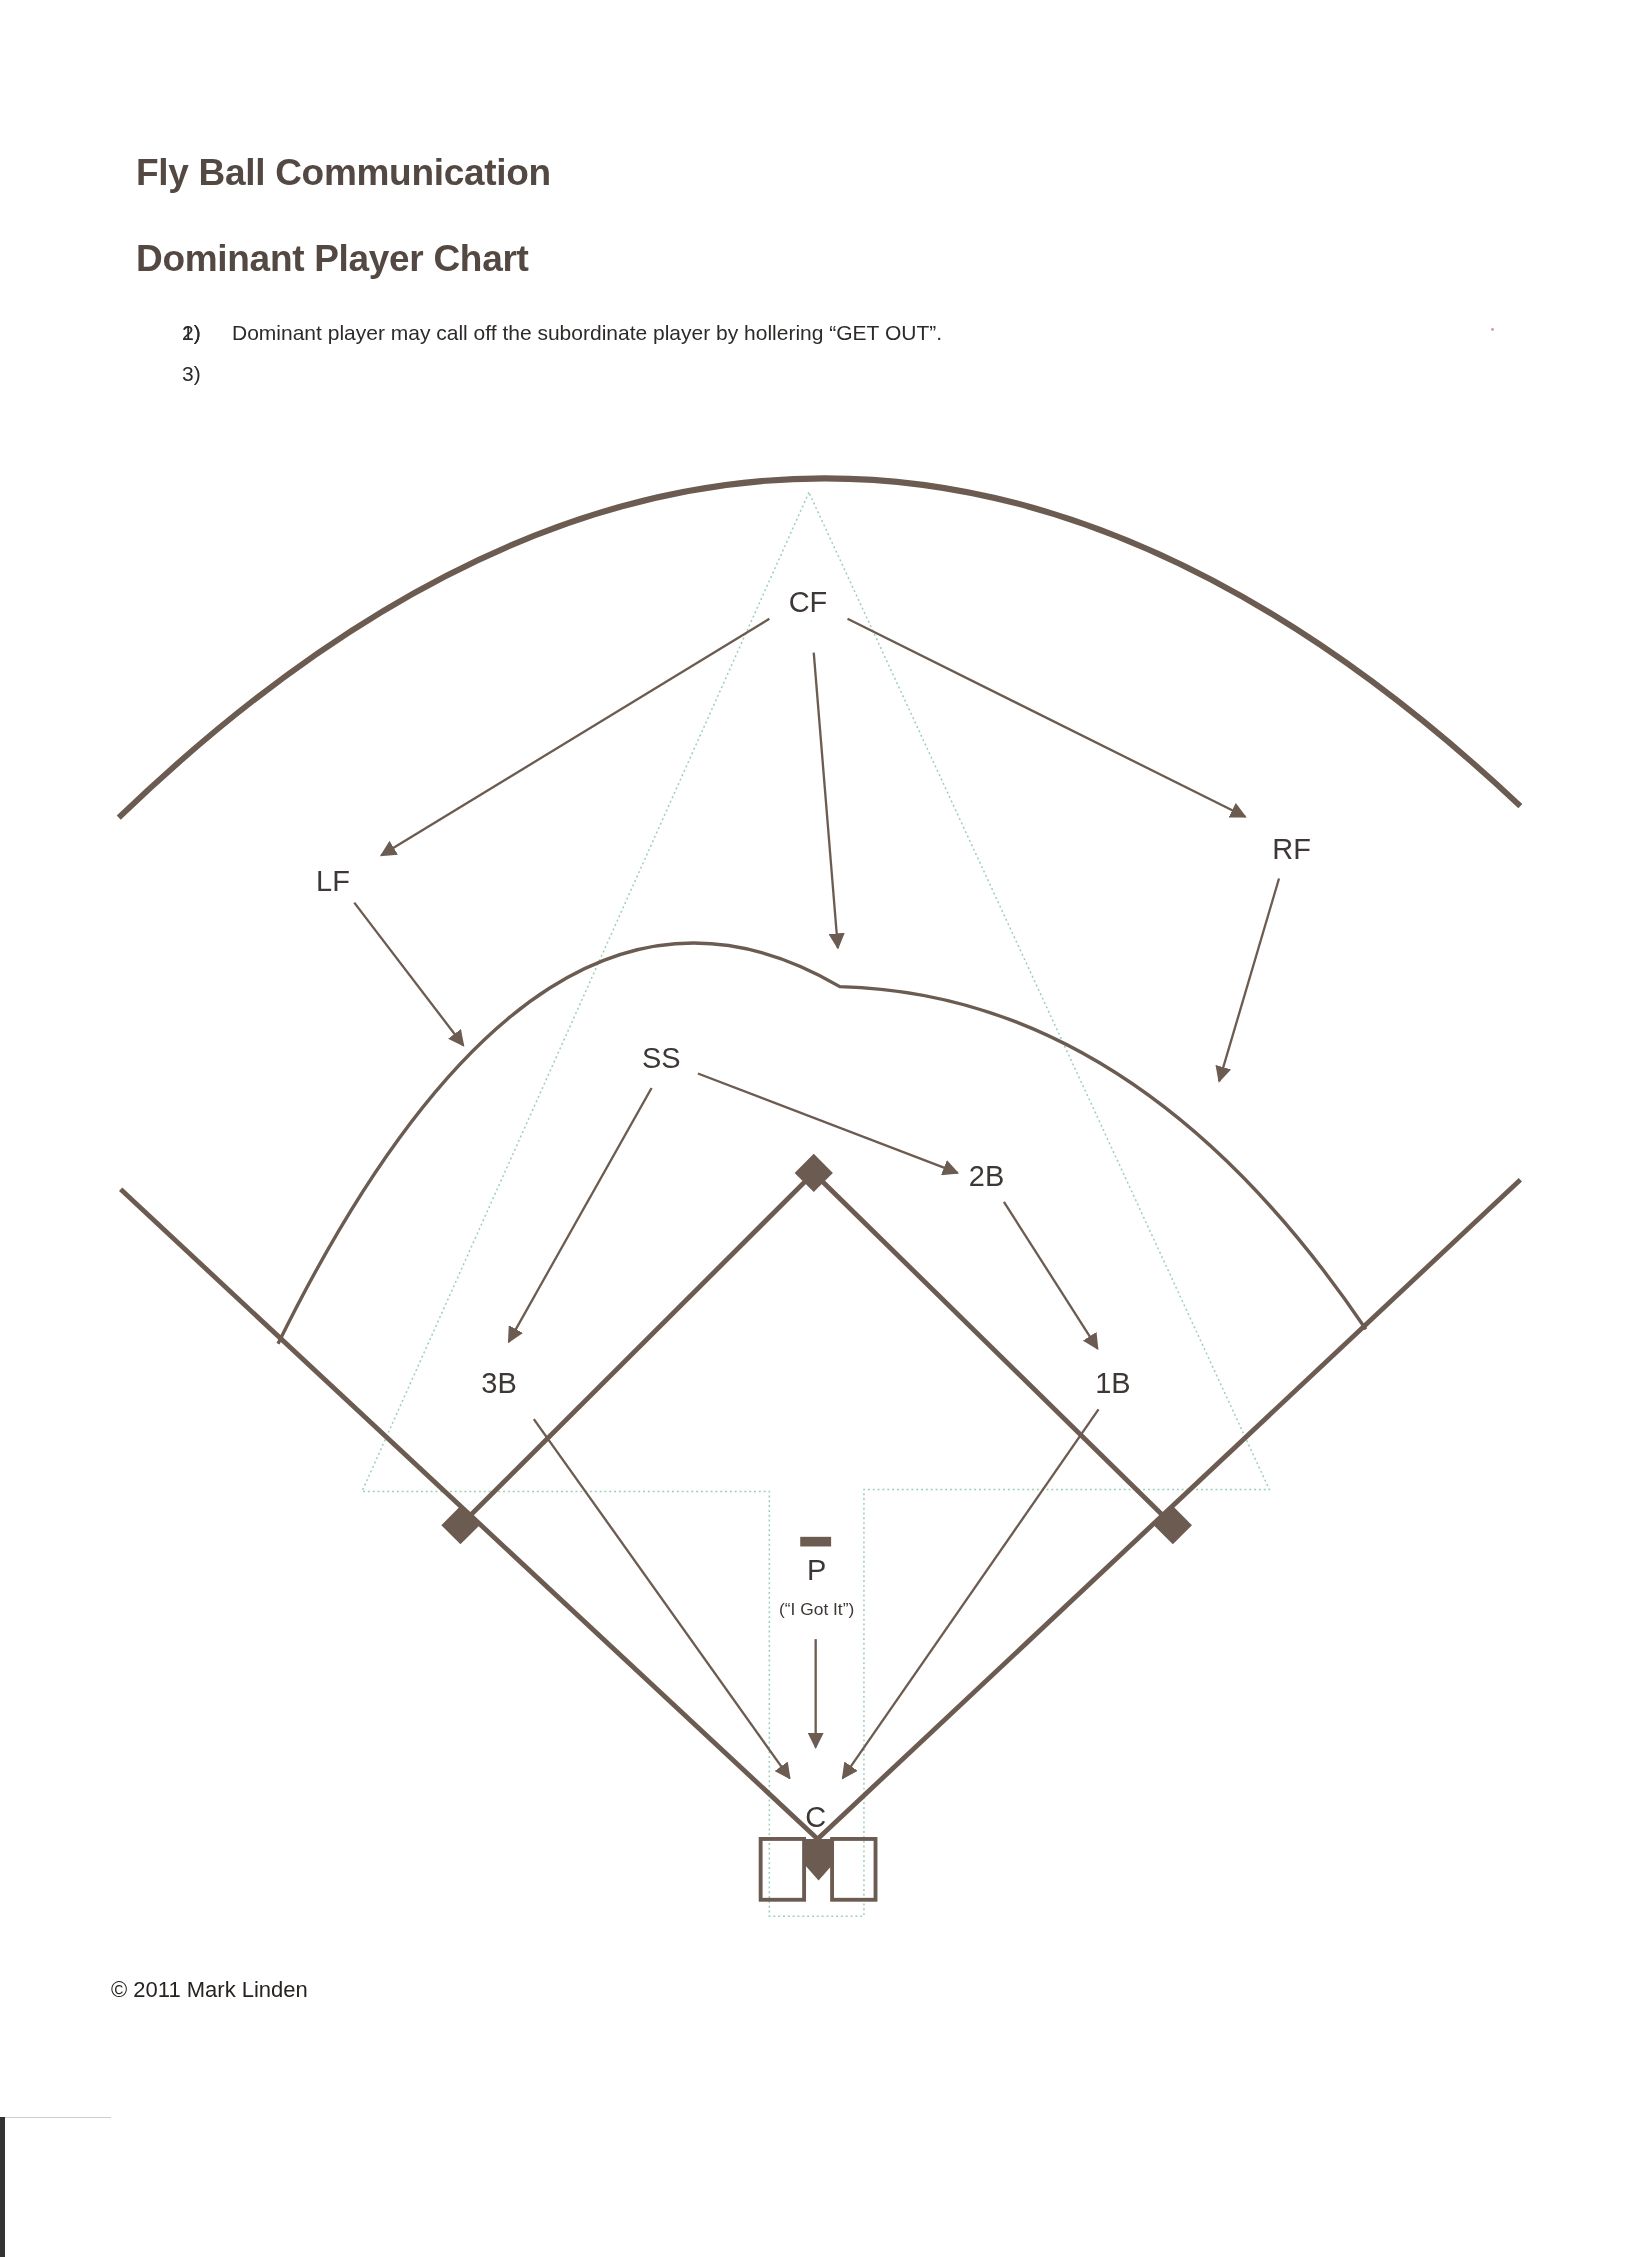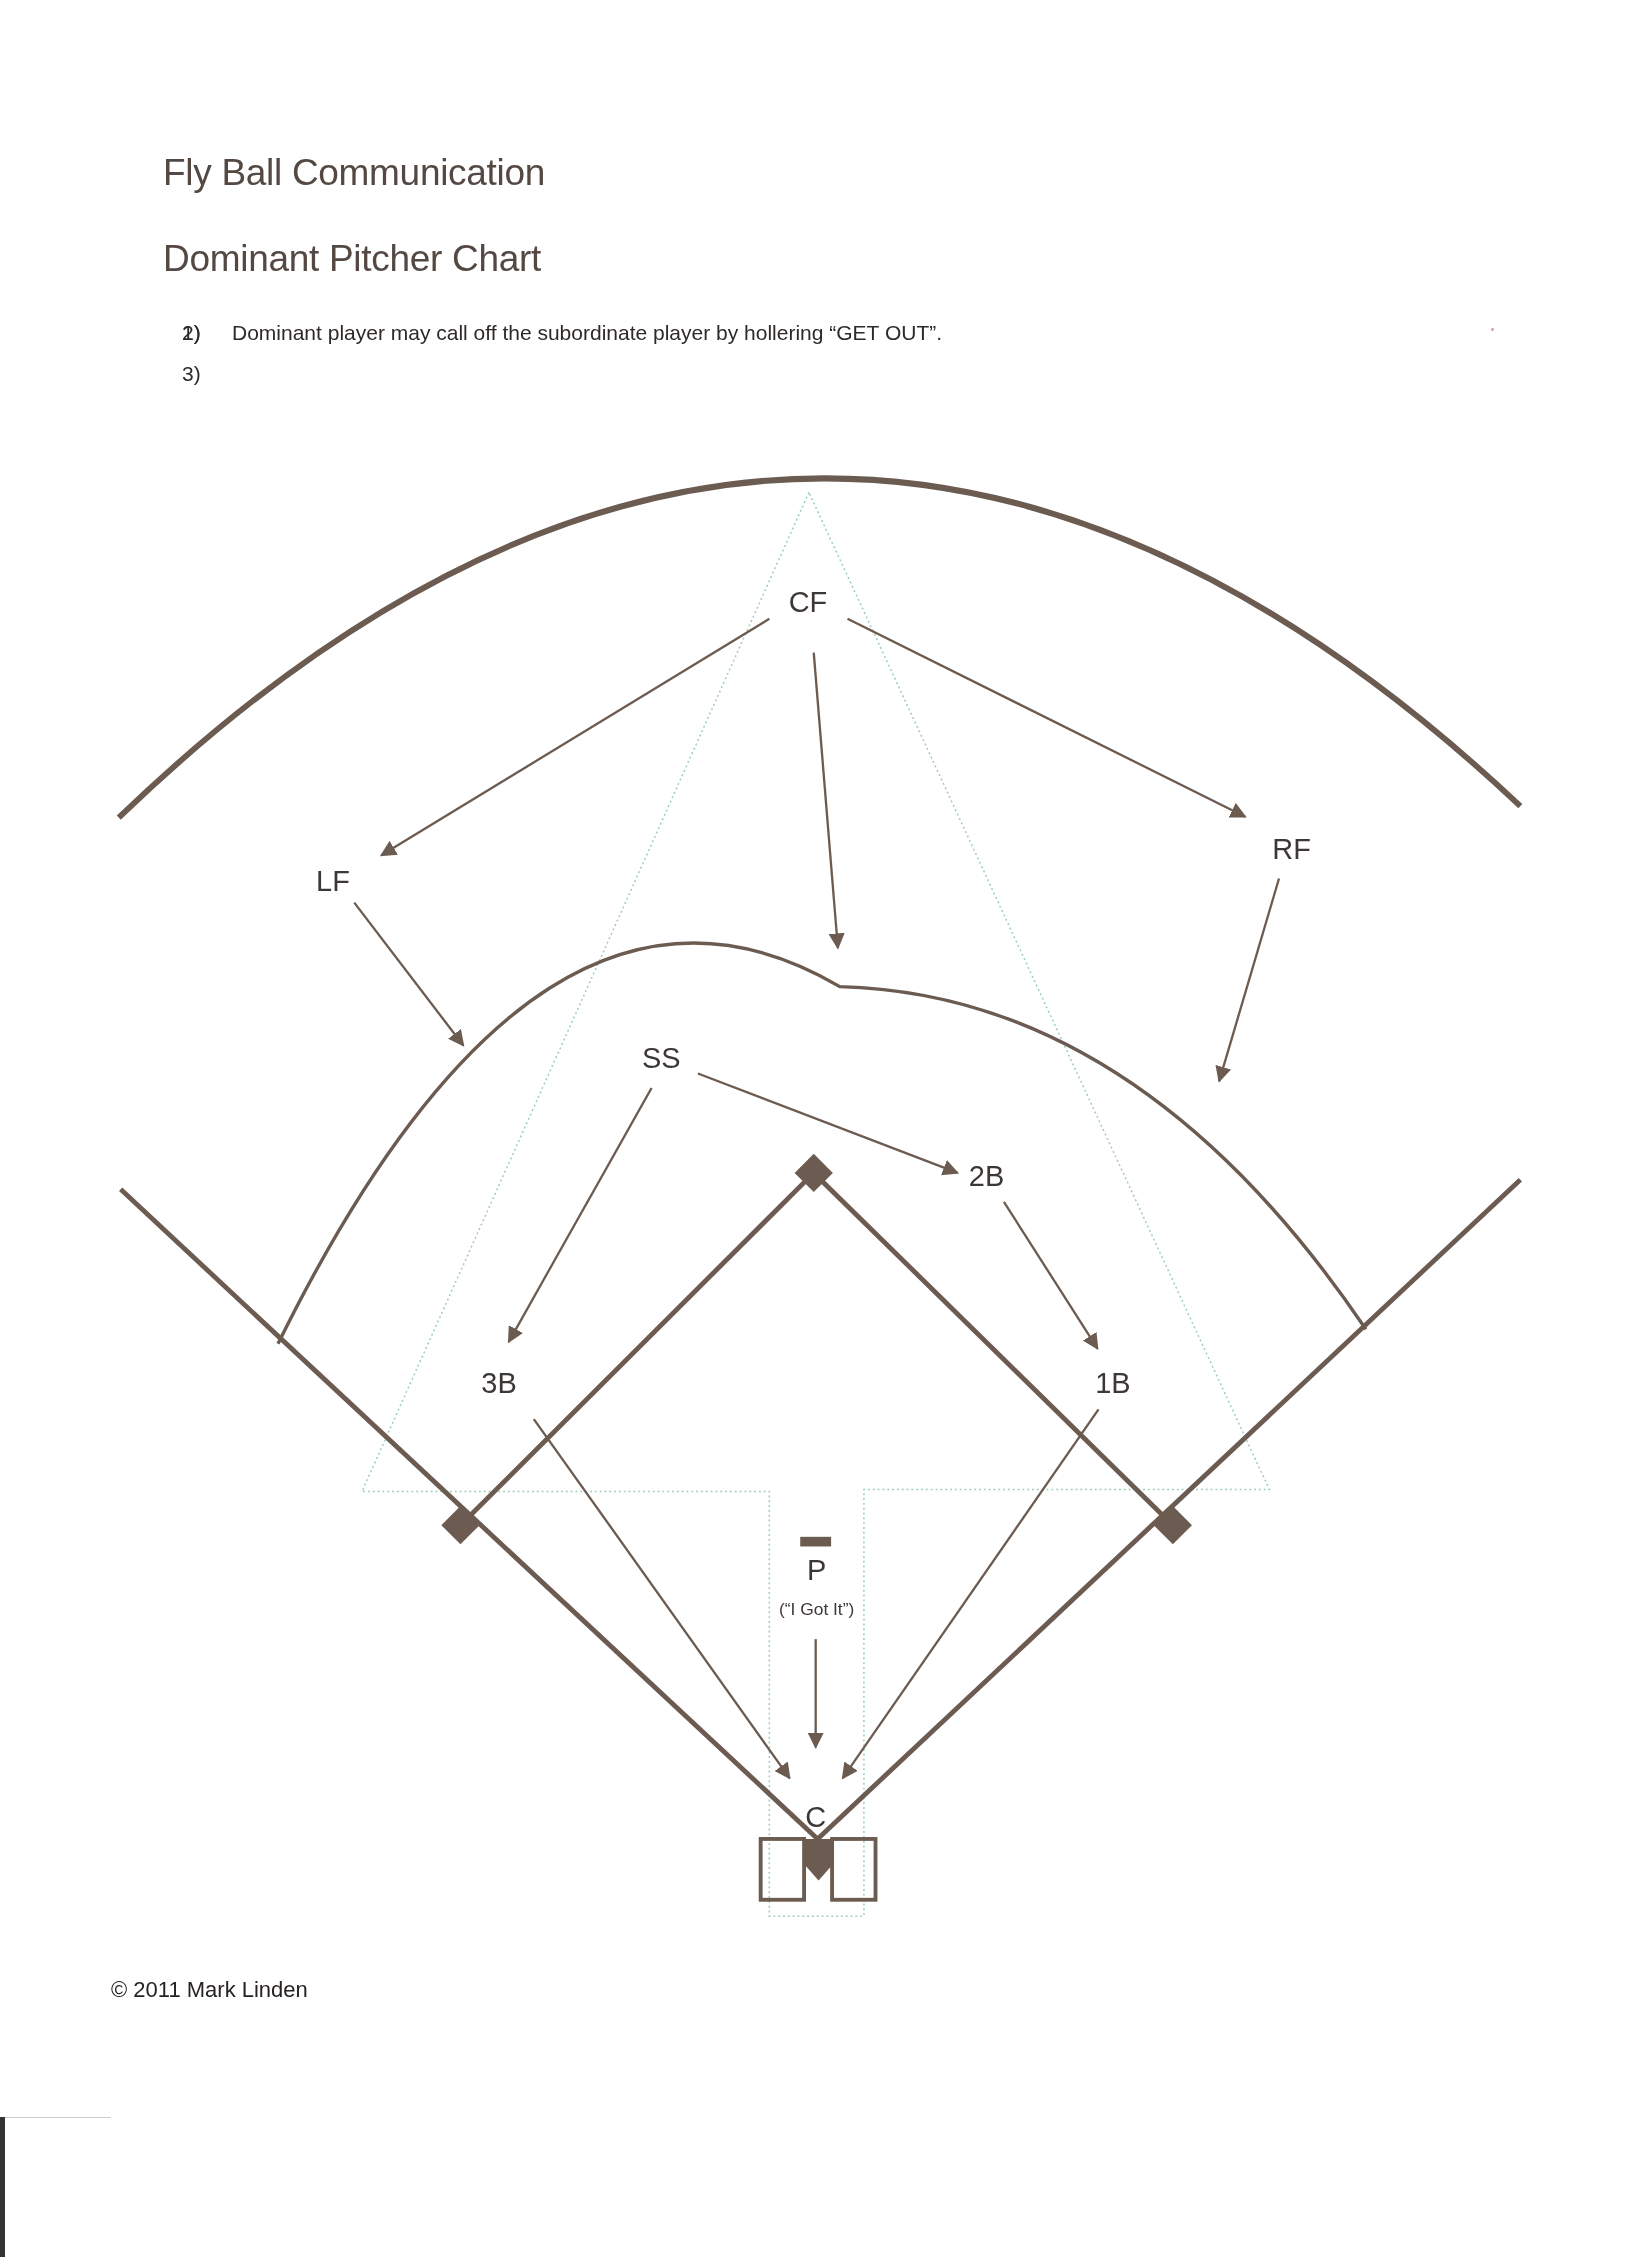--- a/index.html
+++ b/index.html
@@ -1,35 +1,35 @@
 <!DOCTYPE html>
 <html><head>
 <meta charset="utf-8">
 <style>
   html, body { margin:0; padding:0; background:#ffffff; }
   body { width:1641px; height:2257px; position:relative; overflow:hidden; font-family:"Liberation Sans", sans-serif; }
-  .title { position:absolute; left:163px; font-family:"Liberation Sans", sans-serif; font-weight:normal; color:#544842; font-size:37px; letter-spacing:-0.3px; margin:0; }
+  .title { position:absolute; left:136px; font-family:"Liberation Sans", sans-serif; font-weight:bold; color:#544842; font-size:37px; letter-spacing:-0.3px; margin:0; }
   #t1 { top:152px; }
   #t2 { top:238px; }
   .rules { position:absolute; left:182px; top:312px; width:1284px; margin:0; padding:0; list-style:none; color:#2e2a28; font-size:21px; }
   .rules li { position:relative; padding-left:50px; line-height:41px; }
   .rules li .num { position:absolute; left:0; top:0; }
   .field { position:absolute; left:0; top:0; }
   .lbl { font-family:"Liberation Sans", sans-serif; fill:#3d3735; font-size:30px; }
   .lbl-small { font-size:18px; }
   .footer { position:absolute; left:111px; top:1977px; font-size:22px; color:#262220; }
   .border-left { position:absolute; left:0; top:2117px; width:4.8px; height:140px; background:#333; }
   .border-top { position:absolute; left:4.8px; top:2117px; width:106px; height:1px; background:#ccc; }
   .stray-dot { position:absolute; left:1491px; top:328px; width:2.9px; height:2.9px; background:#d6a0a8; border-radius:50%; }
 </style>
 </head>
 <body>
 
 <h1 id="t1" class="title">Fly Ball Communication</h1>
-<h2 id="t2" class="title">Dominant Pitcher Chart</h2>
+<h2 id="t2" class="title">Dominant Player Chart</h2>
 
 <ol class="rules">
   <li>
     <span class="num">1)</span>
   </li>
   <li>
     <span class="num">2)</span>
     <span>Dominant player may call off the subordinate player by hollering “GET OUT”.</span>
   </li>
   <li>

